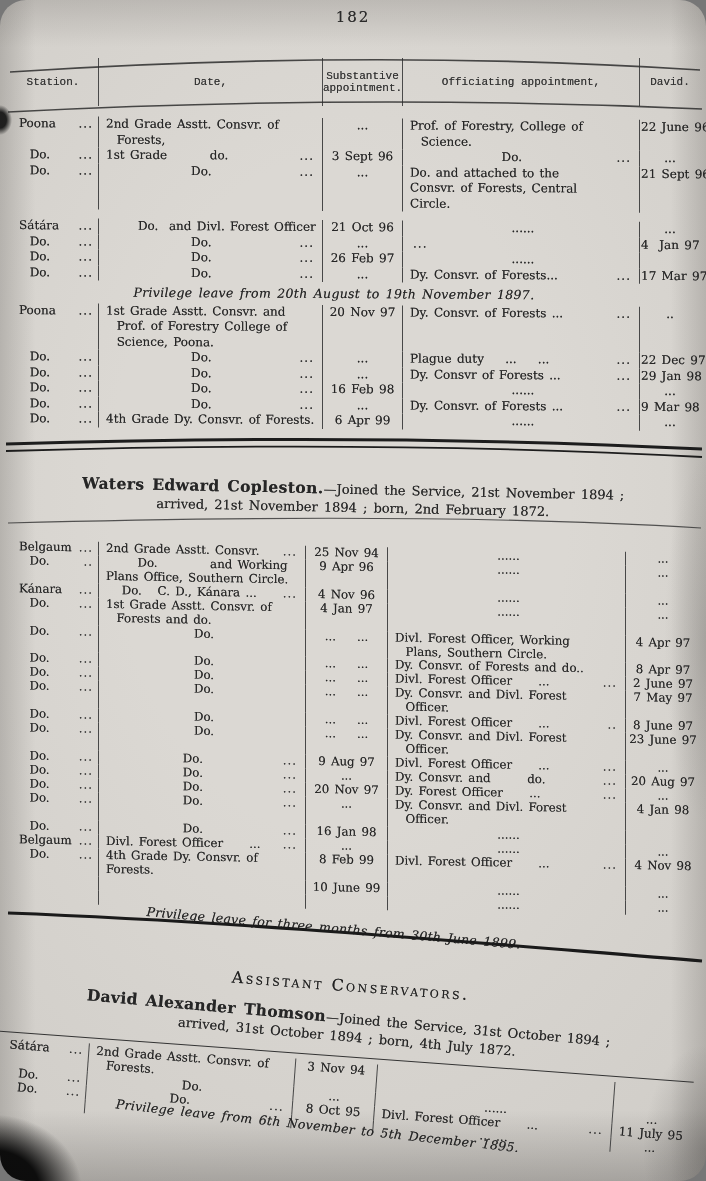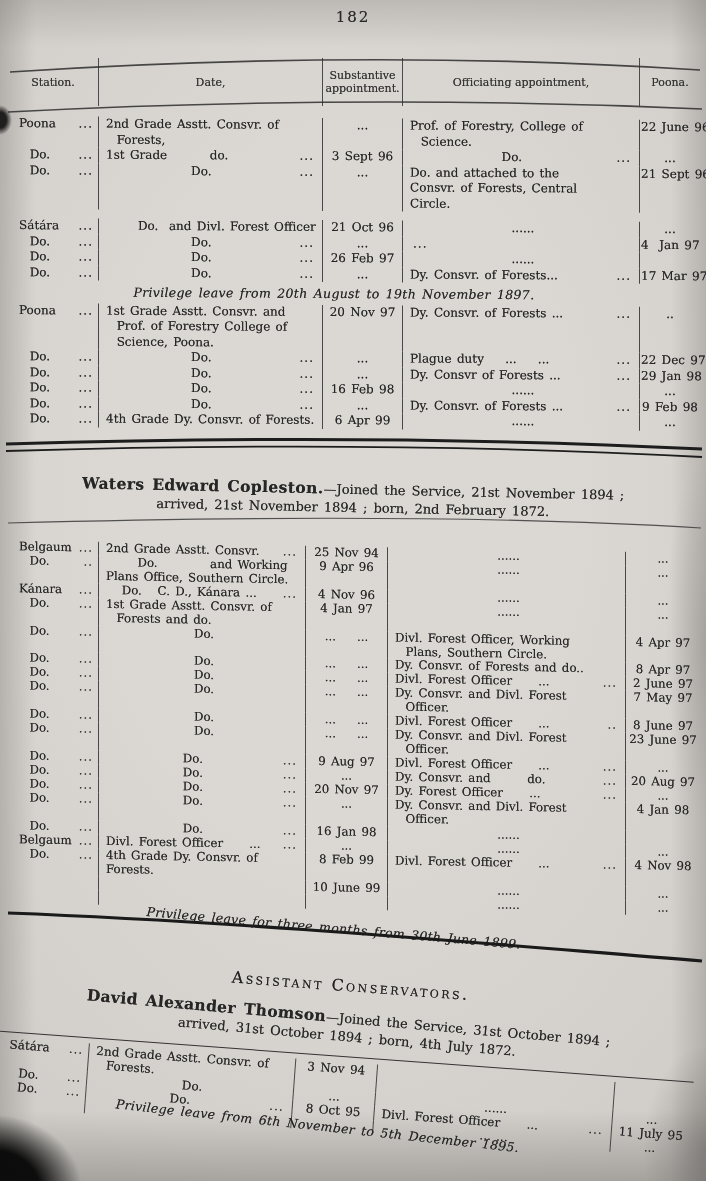--- a/index.html
+++ b/index.html
@@ -6,30 +6,31 @@
   .page{position:relative;width:706px;height:1181px;overflow:hidden;
     font-family:"DejaVu Serif", serif;color:#262626;
     background:
       radial-gradient(ellipse 125px 105px at -8px 1190px, rgba(8,8,8,.97) 38%, rgba(8,8,8,0) 72%),
       radial-gradient(ellipse 16px 20px at 0px 120px, rgba(15,15,15,.9) 40%, rgba(15,15,15,0) 75%),
       radial-gradient(ellipse 60px 260px at 706px 640px, rgba(90,88,85,.18), rgba(90,88,85,0) 70%),
       radial-gradient(ellipse 90px 150px at 706px 1150px, rgba(70,68,66,.35), rgba(70,68,66,0) 70%),
       linear-gradient(90deg, rgba(105,102,98,.30), rgba(0,0,0,0) 5%, rgba(0,0,0,0) 95%, rgba(100,96,92,.28)),
       linear-gradient(180deg, rgba(120,116,112,.28), rgba(0,0,0,0) 4%, rgba(0,0,0,0) 94%, rgba(95,92,89,.38)),
       radial-gradient(ellipse 130% 115% at 48% 42%, #dbd8d3 25%, #cfccc7 65%, #b9b6b1 100%);
+    border-radius: 26px;
   }
   .page *{text-shadow:0 0 .5px rgba(35,35,35,.65);}
   .rules{position:absolute;inset:0;z-index:4;pointer-events:none;}
   .pageno{position:absolute;top:8px;left:0;width:100%;text-align:center;
     font-size:15px;letter-spacing:2px;color:#2a2a2a;}
   .tbl{position:absolute;left:8px;width:692px;}
   .t1{top:58px;}
   .thead{display:grid;grid-template-columns:90px 224px 80px 237px 1fr;height:48px;
     align-items:center;text-align:center;font-size:11px;color:#333;}
-  .thead .hc{padding:0 4px;}
+  .thead .hc{padding:0 4px;font-family:Liberation Mono, monospace;}
   .thead .hc + .hc{border-left:1px solid #4a4a4a;height:100%;display:flex;align-items:center;justify-content:center;}
   .tbody{padding-top:10px;}
   .t1 .tbody{font-size:12px;line-height:15.5px;transform:skewY(.35deg);transform-origin:0 0;}
   .t2{top:534px;transform:skewY(1.1deg);transform-origin:0 0;}
   .t2 .tbody{font-size:11.8px;line-height:13.9px;padding-top:6px;}
   .trow{display:grid;align-items:stretch;}
   .t1 .trow{grid-template-columns:90px 224px 80px 237px 1fr;}
   .t2 .trow,.t3 .trow{grid-template-columns:90px 207px 82px 238px 1fr;}
   .c{display:flex;align-items:flex-start;min-height:14px;word-spacing:1.5px;}
   .c + .c{border-left:1px solid #474747;}
@@ -74,21 +75,21 @@
   </svg>
 
   <div class="pageno">182</div>
 
   <section class="tbl t1">
     <div class="thead">
       <div class="hc">Station.</div>
       <div class="hc">Date,</div>
       <div class="hc">Substantive appointment.</div>
       <div class="hc">Officiating appointment,</div>
-      <div class="hc">Poona.</div>
+      <div class="hc">David.</div>
     </div>
     <div class="tbody">
         <div class="trow">
           <div class="c c0">
             <span class="cl">Poona</span>
             <span class="cr">...</span>
           </div>
           <div class="c c1">
             <span class="cl">2nd Grade Asstt. Consvr. of
   Forests,</span>
@@ -313,21 +314,21 @@
             <span class="cr">...</span>
           </div>
           <div class="c c2">
             <span class="cl">...</span>
           </div>
           <div class="c c3">
             <span class="cl">Dy. Consvr. of Forests ...</span>
             <span class="cr">...</span>
           </div>
           <div class="c c4">
-            <span class="cl">9 Feb 98</span>
+            <span class="cl">9 Mar 98</span>
           </div>
         </div>
         <div class="trow">
           <div class="c c0">
             <span class="cl">  Do.</span>
             <span class="cr">...</span>
           </div>
           <div class="c c1">
             <span class="cl">4th Grade Dy. Consvr. of Forests.</span>
           </div>

